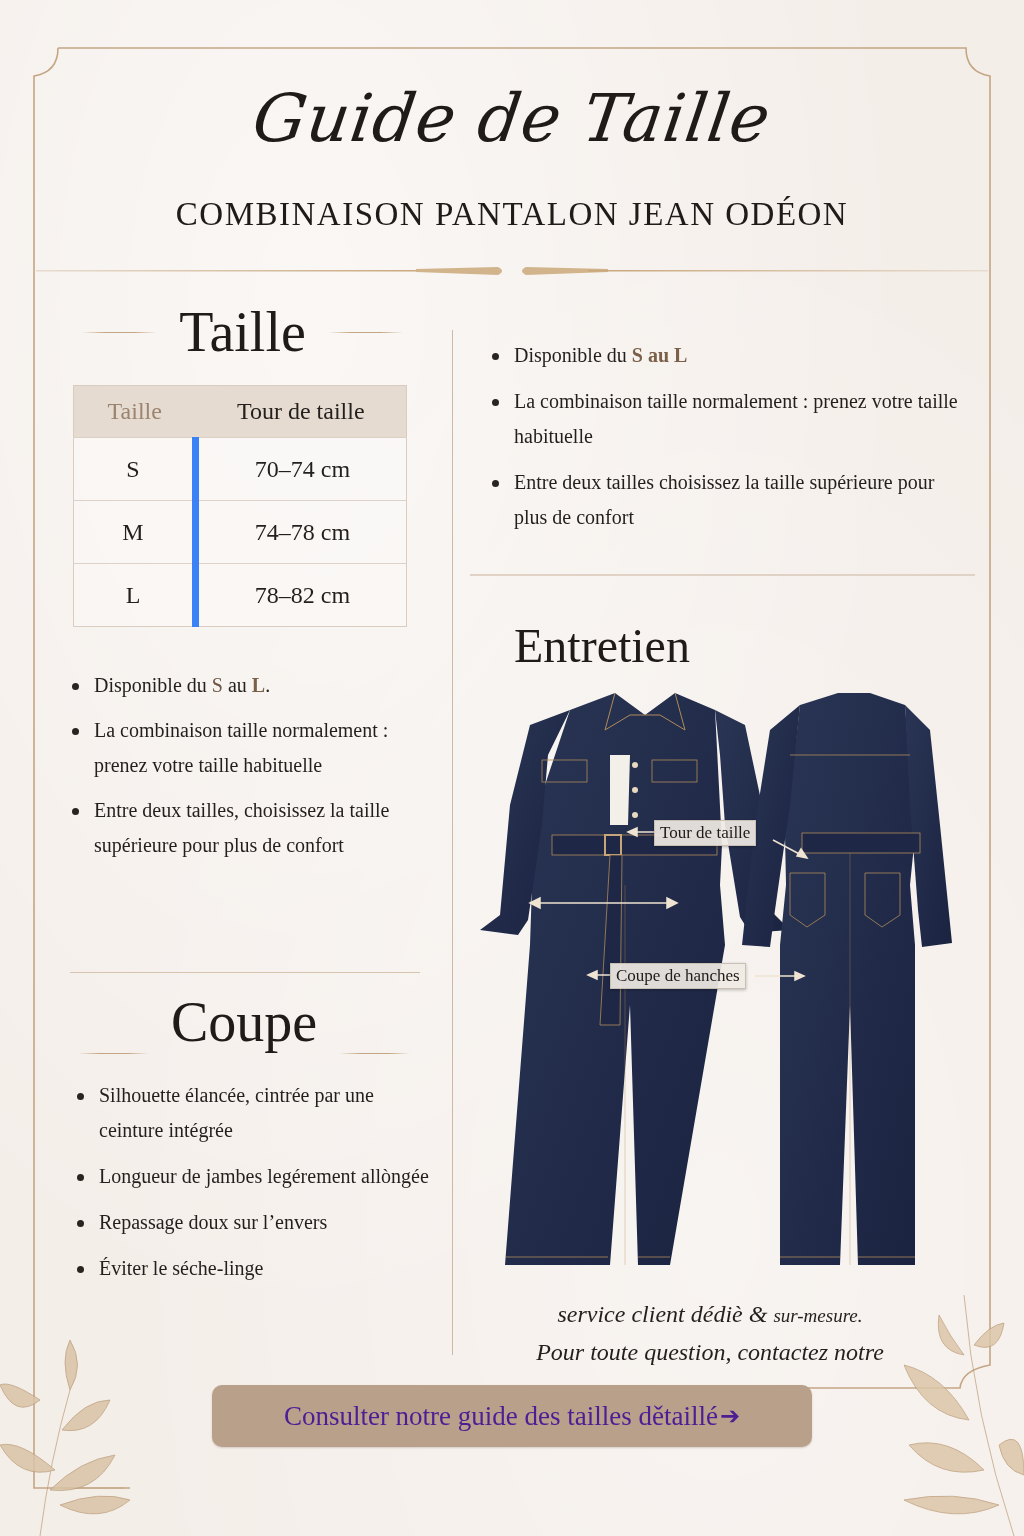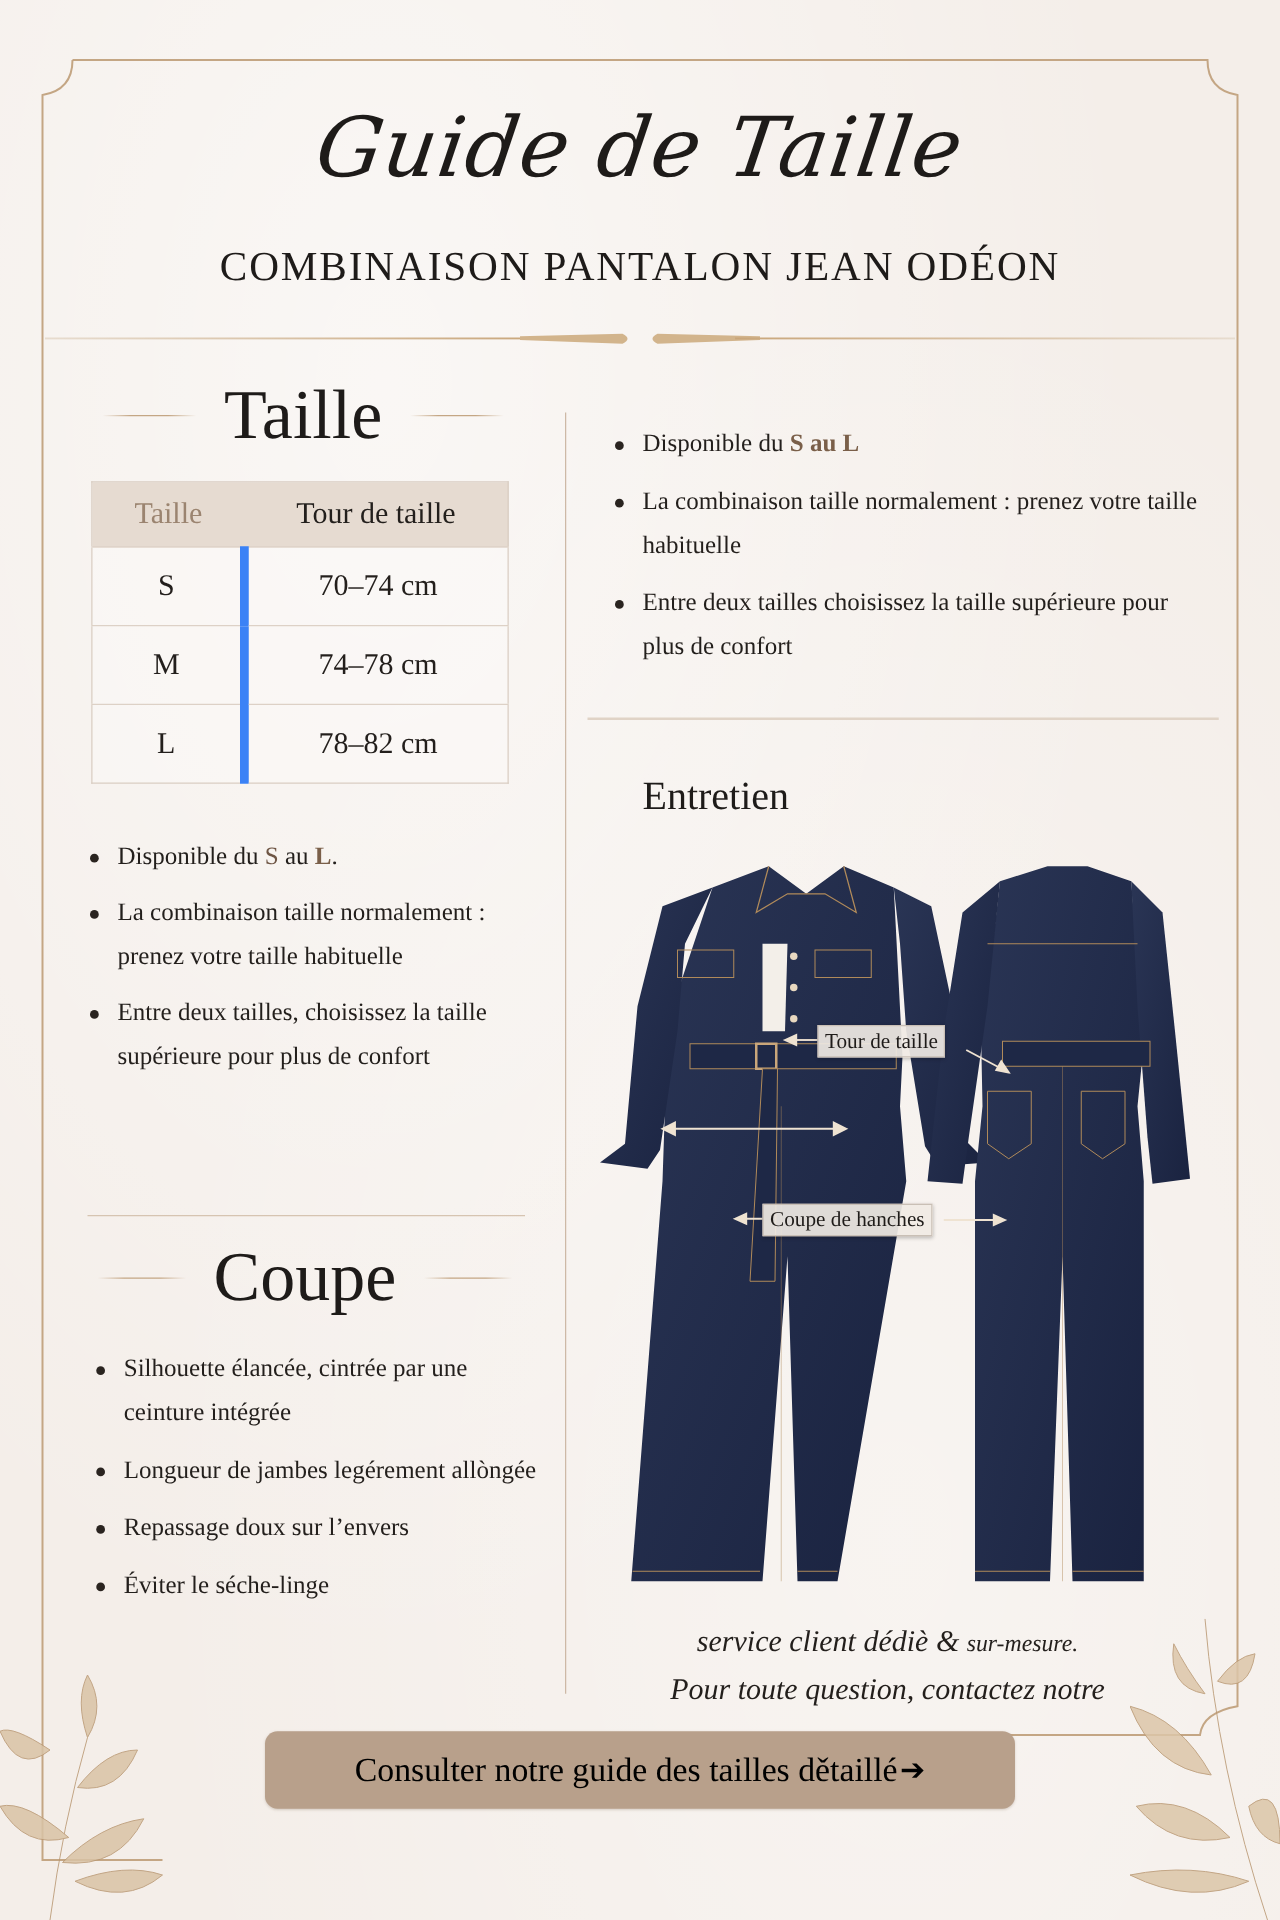--- a/index.html
+++ b/index.html
@@ -92,21 +92,21 @@
     .coupe-bullets li { margin-bottom: 11px; font-size: 23.5px; }
     .coupe-bullets li::before { background: #6a5646; }
     .right-bullets { left: 492px; top: 338px; width: 480px; }
     .right-bullets li { font-size: 24px; line-height: 36px; margin-bottom: 11px; }
     .hl { color: #7a5f49; font-weight: bold; }
     .hl-soft { color: #6e5544; }
 
     .hr-left { position: absolute; left: 70px; top: 972px; width: 350px; height: 1px; background: #d6c4b1; }
     .hr-right { position: absolute; left: 470px; top: 574px; width: 505px; height: 2px; background: #e0d3c6; }
 
-    .entretien { position: absolute; left: 514px; top: 618px; font-size: 32px; color: #1e1b19; }
+    .entretien { position: absolute; left: 514px; top: 618px; font-size: 48px; color: #1e1b19; }
 
     .figure { position: absolute; left: 470px; top: 685px; width: 500px; height: 595px; }
 
     .label-tag {
       position: absolute;
       background: rgba(240,234,228,0.92);
       border: 1px solid #c9bfb5;
       box-shadow: 0 1px 3px rgba(0,0,0,0.25);
       font-size: 17px;
       padding: 2px 5px;
@@ -120,21 +120,21 @@
       font-style: italic;
       font-size: 24px; line-height: 36px;
       color: #231f1c;
     }
     .contact .small { font-size: 19px; }
 
     .cta {
       position: absolute; left: 212px; top: 1385px; width: 600px; height: 62px;
       background: #b8a08b;
       border-radius: 10px;
-      color: #000000;
+      color: #4c1d95;
       font-family: "Liberation Serif", serif;
       font-size: 27px;
       display: flex; align-items: center; justify-content: center; gap: 2px;
       border: none;
       cursor: pointer;
       box-shadow: 0 1px 2px rgba(120,95,70,0.25);
     }
     .cta .arrow { font-family: "DejaVu Sans", sans-serif; font-size: 24px; font-weight: bold; }
 
     .leaves-left { position: absolute; left: 0; top: 1340px; width: 180px; height: 196px; }
@@ -203,21 +203,21 @@
 </table>
 
 <ul class="bullets left-bullets">
   <li><span>Disponible du </span><span class="hl-soft">S</span><span> au </span><span class="hl">L</span><span>.</span></li>
   <li>La combinaison taille normalement : prenez votre taille habituelle</li>
   <li>Entre deux tailles, choisissez la taille supérieure pour plus de confort</li>
 </ul>
 
 <div class="hr-left"></div>
 
-<div class="section-heading" style="left:78px; top:990px; width:332px;">
+<div class="section-heading" style="left:78px; top:990px; width:332px;align-items:flex-end;">
   <span class="rule"></span>
   <span>Coupe</span>
   <span class="rule"></span>
 </div>
 
 <ul class="bullets coupe-bullets">
   <li>Silhouette élancée, cintrée par une ceinture intégrée</li>
   <li>Longueur de jambes legérement allòngée</li>
   <li>Repassage doux sur l’envers</li>
   <li>Éviter le séche-linge</li>

